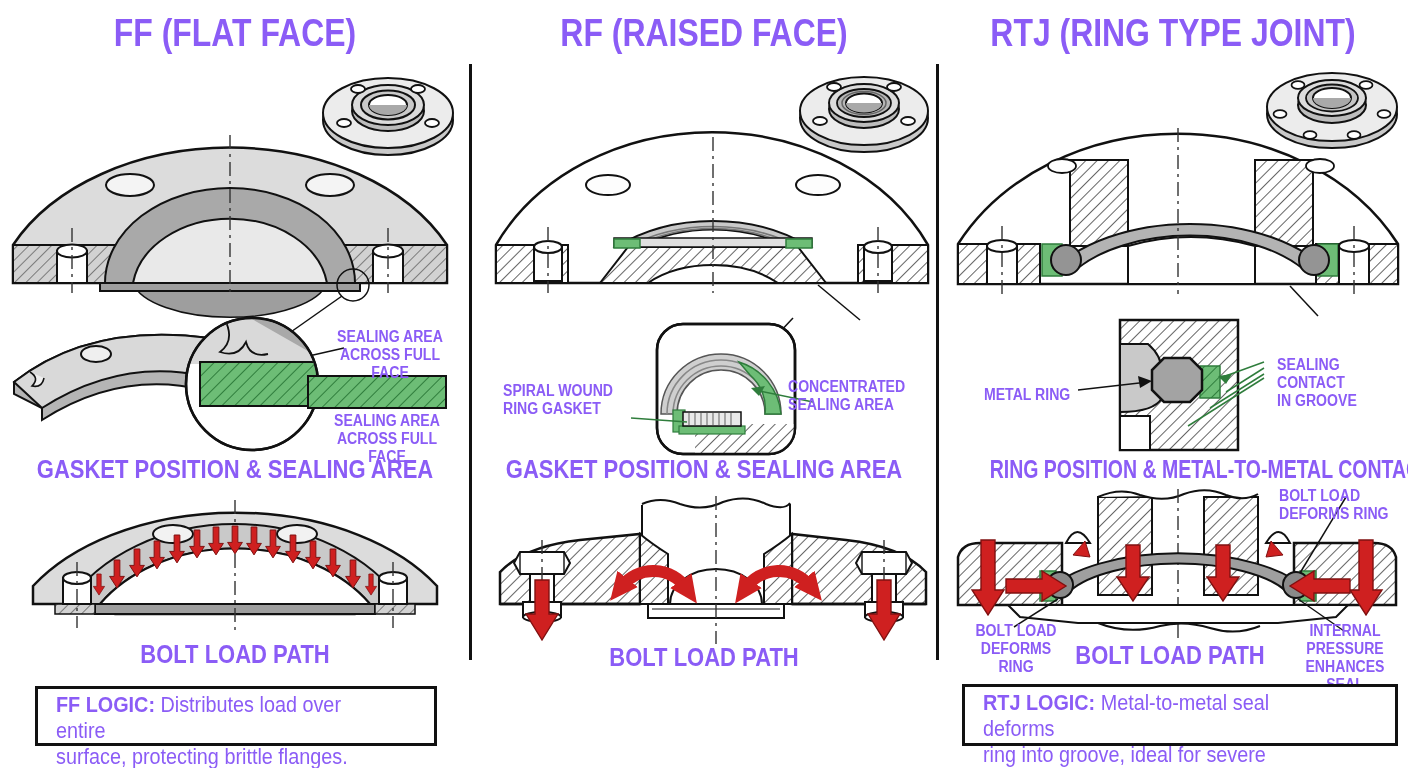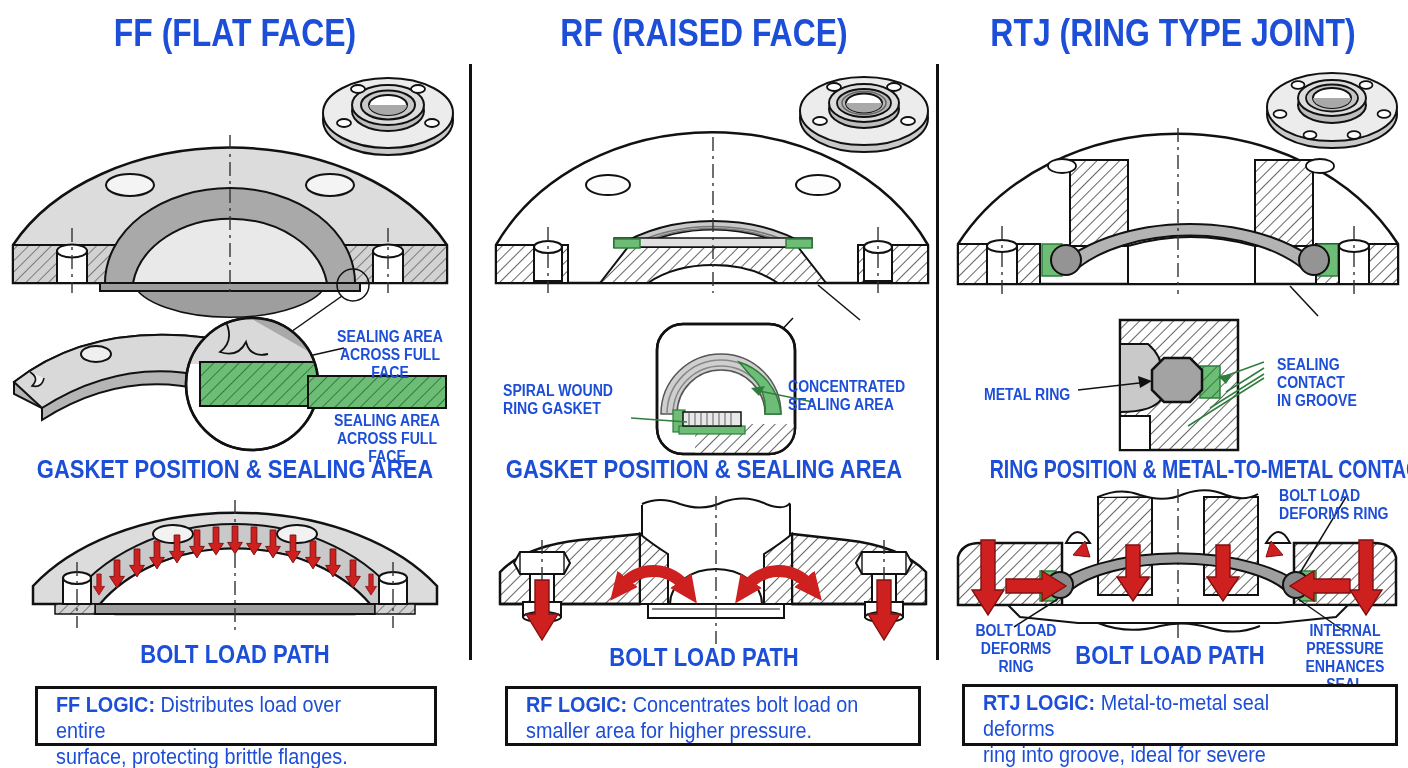--- a/index.html
+++ b/index.html
@@ -1,17 +1,17 @@
 <!DOCTYPE html>
 <html><head>
 <meta charset="utf-8">
 <style>
   html,body{margin:0;padding:0;background:#fff;}
   #stage{position:relative;width:1408px;height:768px;background:#fff;overflow:hidden;
-         font-family:"Liberation Sans",sans-serif;color:#1d4ed8;}
+         font-family:"Liberation Sans",sans-serif;color:#8b5cf6;}
   .abs{position:absolute;}
   .title{font-size:38px;font-weight:bold;text-align:center;letter-spacing:0;
          transform:scaleX(.84);transform-origin:center;white-space:nowrap;}
   .caption{font-size:25px;font-weight:bold;text-align:center;
            transform:scaleX(.88);transform-origin:center;white-space:nowrap;}
   .caption.tight{transform:scaleX(.78);}
   .lbl{font-size:16px;font-weight:bold;line-height:1.12;white-space:pre-line;
        transform:scaleX(.88);transform-origin:left center;}
   .lbl.ctr{text-align:center;transform-origin:center;}
   .divider{width:3px;background:#111;}
@@ -265,24 +265,20 @@
     <line x1="394" y1="48" x2="394" y2="138" class="cl"></line>
     <line x1="226" y1="4" x2="226" y2="152" class="cl"></line>
 
     <path d="M45,88 h14 v34 h9 l-16,26 l-16,-26 h9 z" fill="#cf2020" stroke="#801010" stroke-width="1.4"></path>
     <path d="M387,88 h14 v34 h9 l-16,26 l-16,-26 h9 z" fill="#cf2020" stroke="#801010" stroke-width="1.4"></path>
     <path d="M196,96 A40,40 0 0 0 132,94" fill="none" stroke="#cf2020" stroke-width="12" marker-start="url(#mheadS)" marker-end="url(#mhead)"></path>
     <path d="M256,96 A40,40 0 0 1 320,94" fill="none" stroke="#cf2020" stroke-width="12" marker-start="url(#mheadS)" marker-end="url(#mhead)"></path>
   </svg>
   <div class="abs caption" style="left:470px;top:643px;width:468px;">BOLT LOAD PATH</div>
 
-  <div class="abs logicbox" style="left:505px;top:686px;width:416px;height:60px;">
-    <div class="logictext"><b>RF LOGIC:</b><span> Concentrates bolt load on
-smaller area for higher pressure.</span></div>
-  </div>
 
   <div class="abs title" style="left:938px;top:12px;width:470px;">RTJ (RING TYPE JOINT)</div>
 
   <svg class="abs" style="left:1262px;top:62px;" width="140" height="92" viewBox="0 0 140 92">
     <ellipse cx="70" cy="52" rx="65" ry="34" fill="#c9c9c9" stroke="#111" stroke-width="2"></ellipse>
     <ellipse cx="70" cy="45" rx="65" ry="34" fill="#ececec" stroke="#111" stroke-width="2"></ellipse>
     <ellipse cx="70" cy="43" rx="34" ry="18" fill="#bdbdbd" stroke="#111" stroke-width="2"></ellipse>
     <ellipse cx="70" cy="36" rx="34" ry="18" fill="#dcdcdc" stroke="#111" stroke-width="2"></ellipse>
     <ellipse cx="70" cy="36" rx="26" ry="13.5" fill="#c3c3c3" stroke="#111" stroke-width="1.8"></ellipse>
     <ellipse cx="70" cy="36" rx="19" ry="10" fill="#fff" stroke="#111" stroke-width="2"></ellipse>

